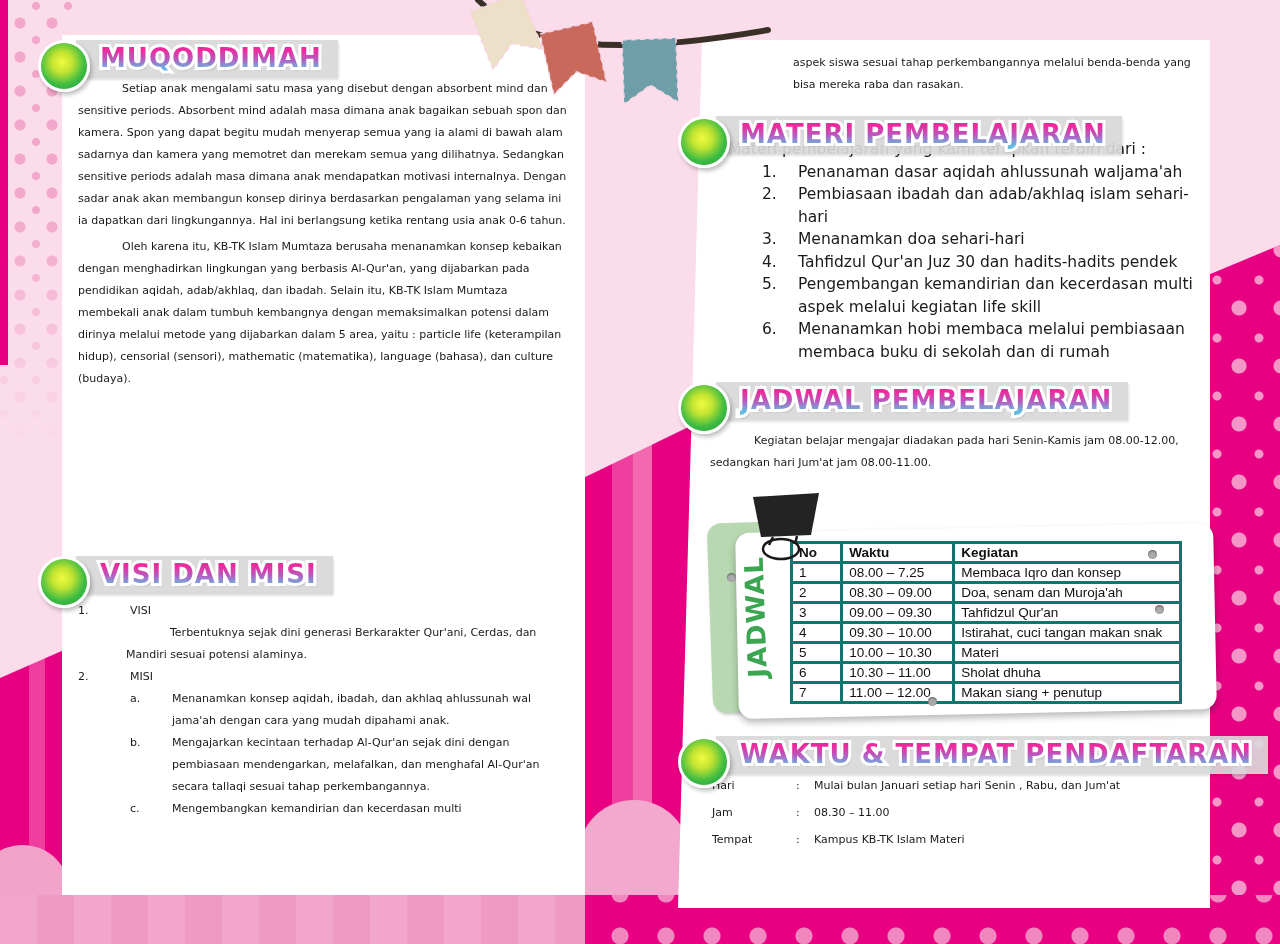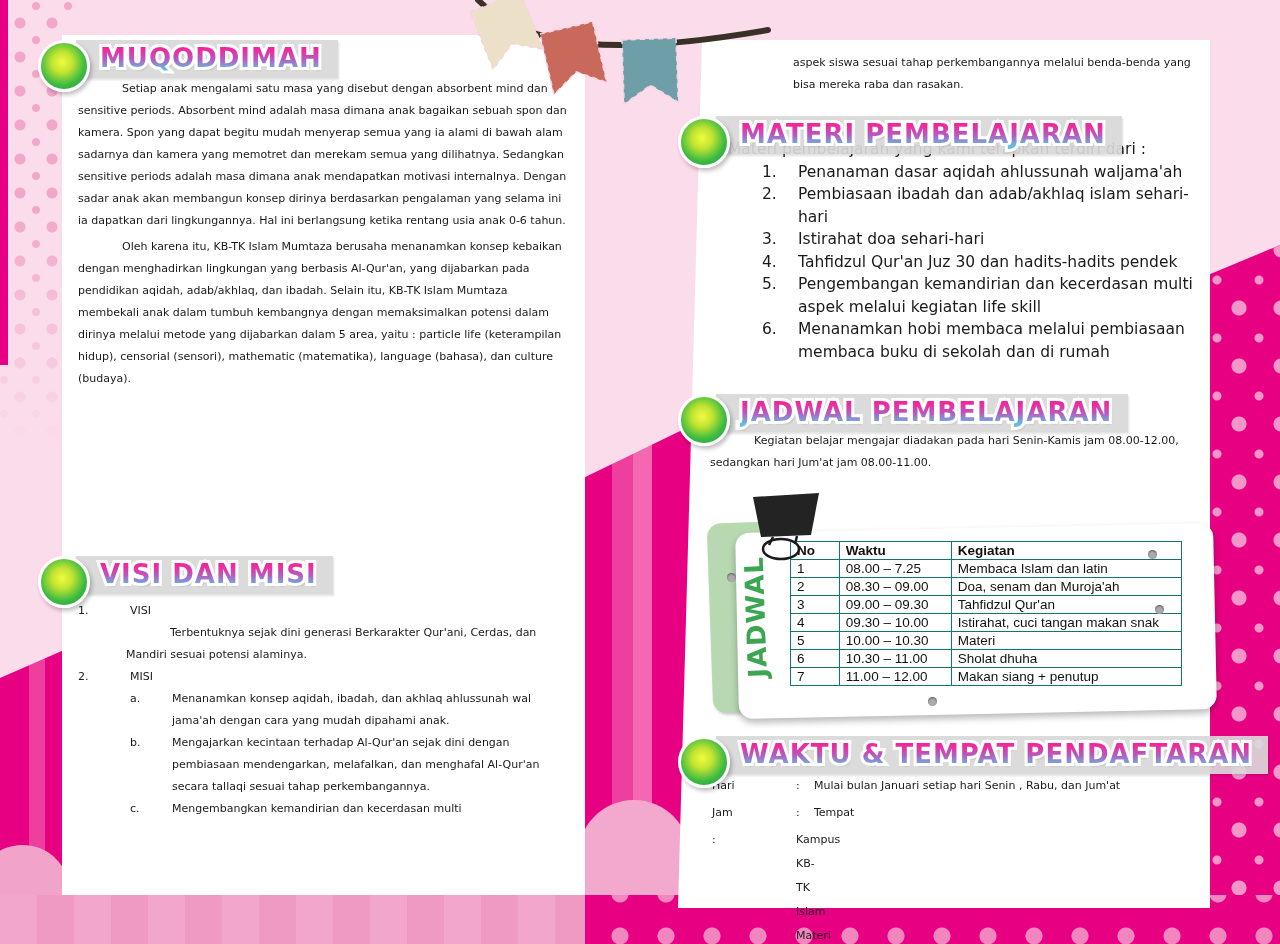--- a/index.html
+++ b/index.html
@@ -76,21 +76,21 @@
   .jadwal-widget{position:absolute;left:705px;top:495px;width:525px;height:235px;z-index:5;}
   .jadwal-tab{position:absolute;left:5px;top:27px;width:92px;height:190px;background:#B7D8B1;
     border-radius:14px;transform:rotate(-2deg);box-shadow:1px 2px 3px rgba(0,0,0,0.2);}
   .jadwal-tab-label{position:absolute;left:5px;top:27px;width:92px;height:190px;display:flex;
     align-items:center;justify-content:center;transform:rotate(-2deg);}
   .jadwal-tab-label span{transform:rotate(-90deg);font-weight:800;font-size:26px;letter-spacing:1px;color:#3BA551;}
   .jadwal-card{position:absolute;left:32px;top:33px;width:478px;height:186px;background:#fff;
     border-radius:14px;transform:rotate(-1.2deg);box-shadow:0 4px 7px rgba(0,0,0,0.28);}
   .jadwal-table{position:absolute;left:85px;top:46px;width:392px;border-collapse:collapse;
     font-family:"Liberation Sans",sans-serif;font-size:13.5px;color:#111;background:#fff;}
-  .jadwal-table td,.jadwal-table th{border:1px solid #0f766e;padding:0 6px;height:17px;text-align:left;font-weight:normal;}
+  .jadwal-table td,.jadwal-table th{border:3px solid #0f766e;padding:0 6px;height:17px;text-align:left;font-weight:normal;}
   .jadwal-table th{font-weight:bold;}
   .col-no{width:38px;}.col-waktu{width:106px;}.col-kegiatan{width:236px;}
   .hole{position:absolute;width:9px;height:9px;border-radius:50%;background:#ABABAB;
     box-shadow:inset 0 1px 2px rgba(0,0,0,0.45);}
   .clip-svg{position:absolute;left:42px;top:-2px;z-index:8;}
 
   
   .field-grid{display:grid;grid-template-columns:82px 16px 1fr;row-gap:3px;column-gap:2px;line-height:24px;}
 </style>
 </head>
@@ -193,37 +193,37 @@
     <div class="li">
       <span class="no">1.</span>
       <span>Penanaman dasar aqidah ahlussunah waljama'ah</span>
     </div>
     <div class="li">
       <span class="no">2.</span>
       <span>Pembiasaan ibadah dan adab/akhlaq islam sehari-hari</span>
     </div>
     <div class="li">
       <span class="no">3.</span>
-      <span>Istirahat doa sehari-hari</span>
+      <span>Menanamkan doa sehari-hari</span>
     </div>
     <div class="li">
       <span class="no">4.</span>
       <span>Tahfidzul Qur'an Juz 30 dan hadits-hadits pendek</span>
     </div>
     <div class="li">
       <span class="no">5.</span>
       <span>Pengembangan kemandirian dan kecerdasan multi aspek melalui kegiatan life skill</span>
     </div>
     <div class="li">
       <span class="no">6.</span>
       <span>Menanamkan hobi membaca melalui pembiasaan membaca buku di sekolah dan di rumah</span>
     </div>
   </div>
 
-  <div class="sec-head" style="left:678px;top:394px;">
+  <div class="sec-head" style="left:678px;top:382px;">
     <div class="ball"></div>
     <div class="bar">
       <span class="bubble">
         <span class="back">JADWAL PEMBELAJARAN</span>
         <span class="front">JADWAL PEMBELAJARAN</span>
       </span>
     </div>
   </div>
 
   <div class="txt indent" style="left:710px;top:430px;width:492px;">
@@ -239,21 +239,21 @@
     <table class="jadwal-table">
       <tbody>
           <tr>
         <th class="col-no">No</th>
         <th class="col-waktu">Waktu</th>
         <th class="col-kegiatan">Kegiatan</th>
       </tr>
       <tr>
         <td>1</td>
         <td>08.00 – 7.25</td>
-        <td>Membaca Islam dan latin</td>
+        <td>Membaca Iqro dan konsep</td>
       </tr>
       <tr>
         <td>2</td>
         <td>08.30 – 09.00</td>
         <td>Doa, senam dan Muroja'ah</td>
       </tr>
       <tr>
         <td>3</td>
         <td>09.00 – 09.30</td>
         <td>Tahfidzul Qur'an</td>
@@ -301,19 +301,20 @@
     </div>
   </div>
 
   <div class="txt" style="left:712px;top:774px;width:492px;">
     <div class="field-grid">
       <span>Hari</span>
       <span>:</span>
       <span>Mulai bulan Januari setiap hari Senin , Rabu, dan Jum'at</span>
       <span>Jam</span>
       <span>:</span>
+      <span>08.30 – 11.00</span>
       <span>Tempat</span>
       <span>:</span>
       <span>Kampus KB-TK Islam Materi</span>
     </div>
   </div>
 
 </div>
 
 </body></html>

